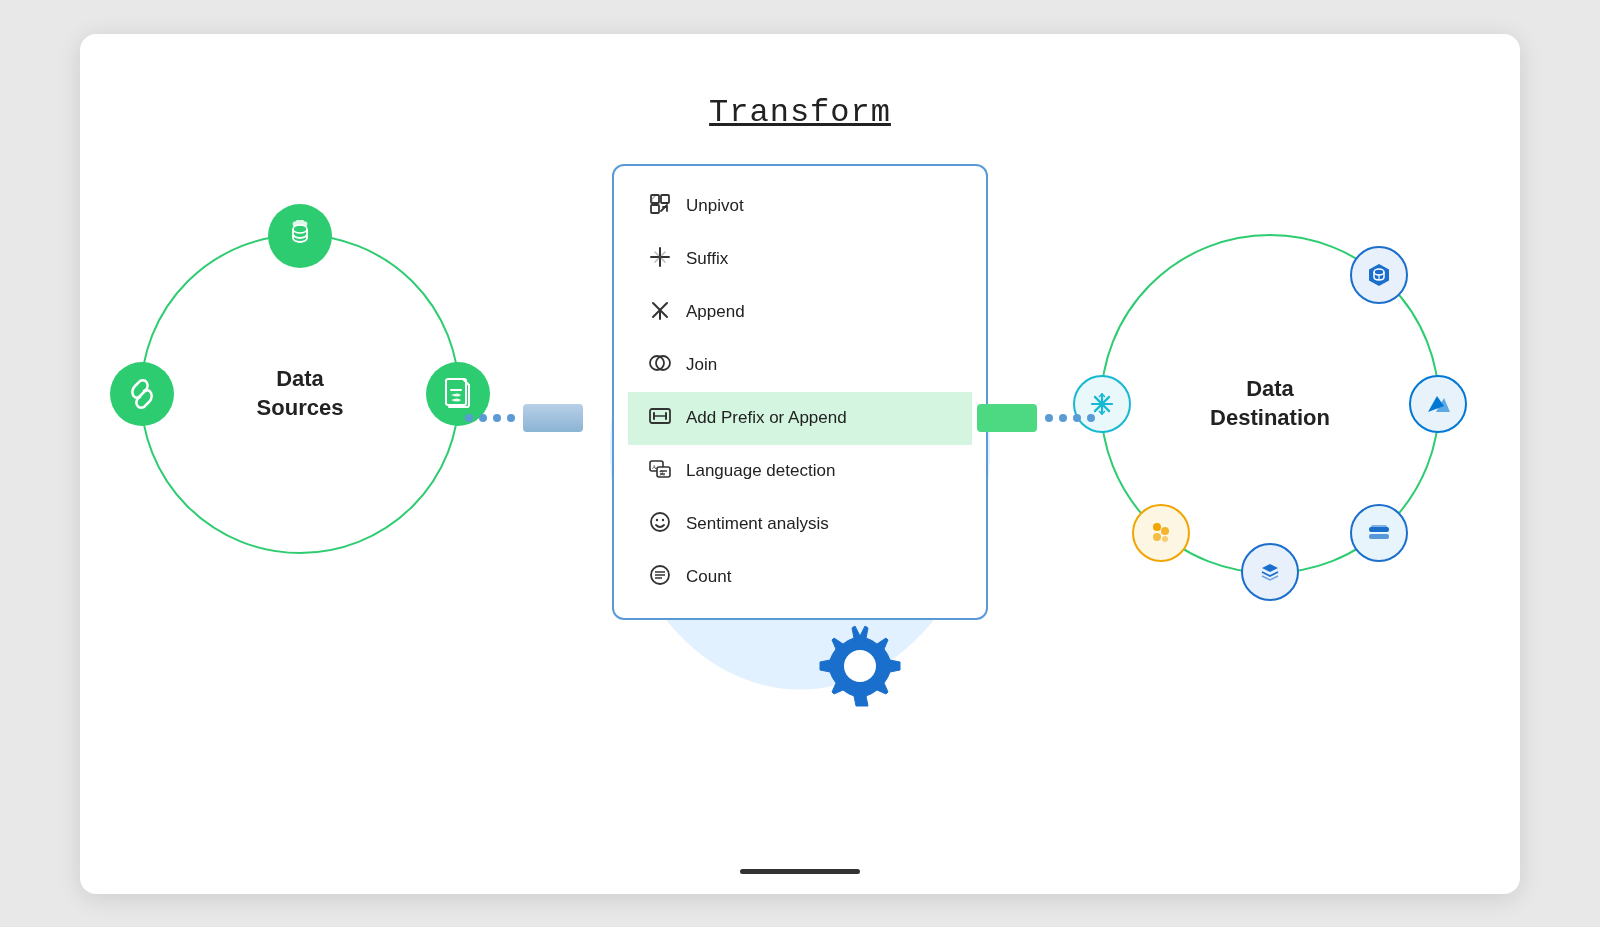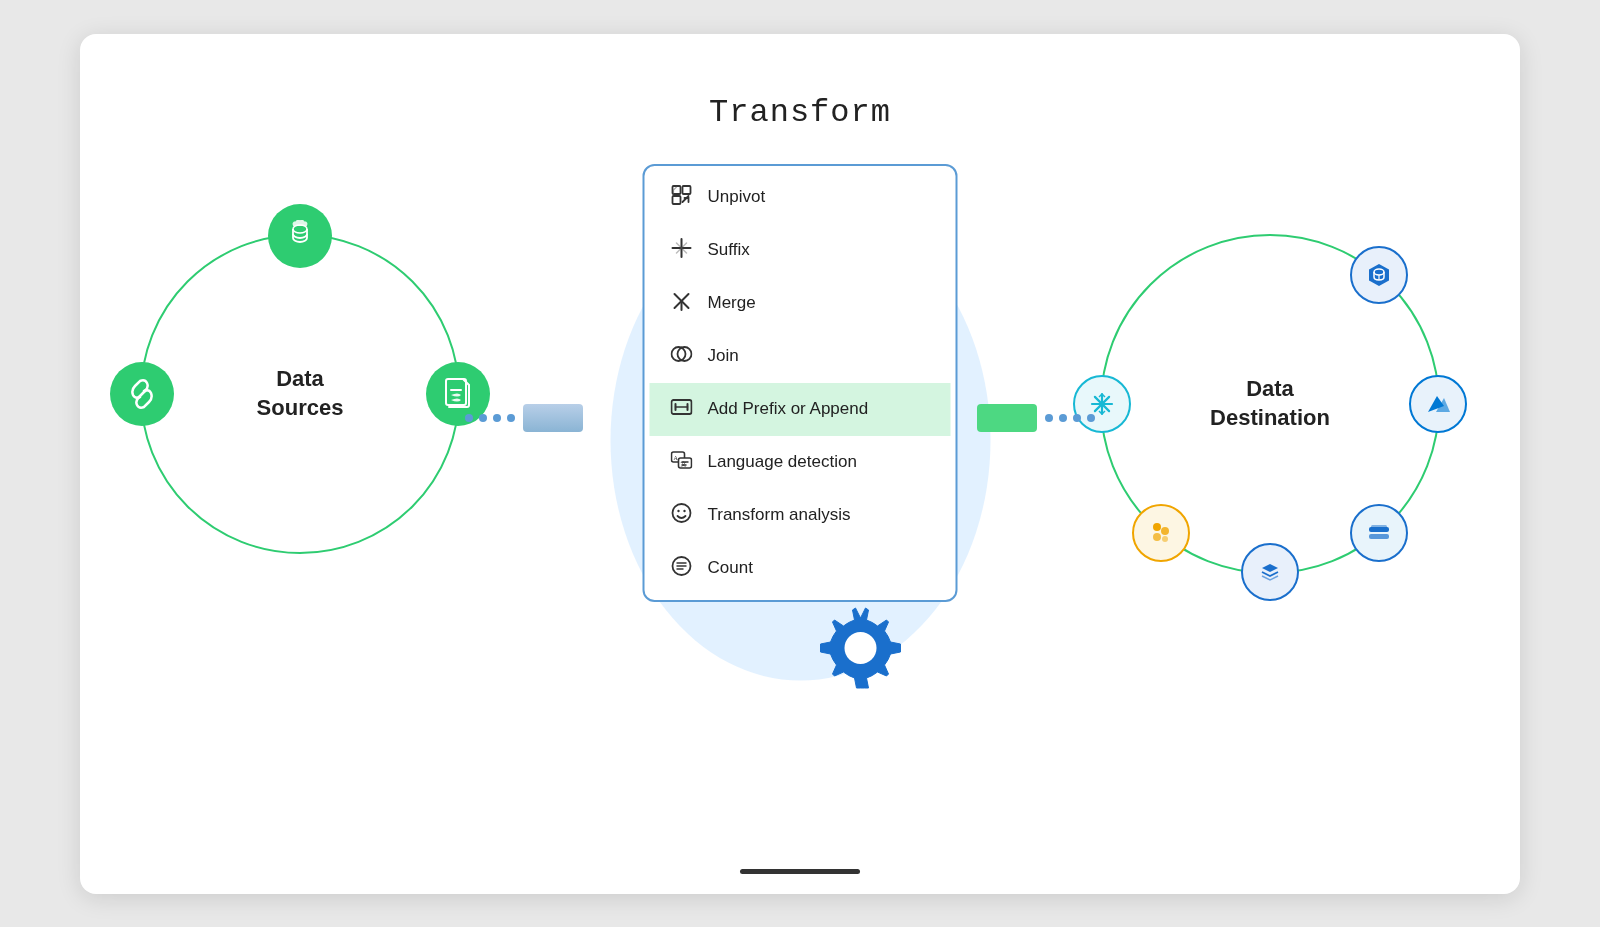--- a/index.html
+++ b/index.html
@@ -24,20 +24,21 @@
     .transform-title {
       position: absolute;
       top: 60px;
       left: 50%;
       transform: translateX(-50%);
       font-size: 32px;
       font-family: 'Courier New', monospace;
       font-weight: 400;
       color: #222;
       letter-spacing: 1px;
+      text-decoration: underline;
     }
 
     
     .data-sources-area {
       position: absolute;
       left: 60px;
       top: 200px;
     }
     .ds-circle {
       width: 320px;
@@ -109,25 +110,25 @@
       border-radius: 50%;
       background: rgba(173, 216, 255, 0.35);
       top: 50%;
       left: 50%;
       transform: translate(-50%, -38%);
       z-index: 0;
     }
     .transform-panel {
       position: relative;
       z-index: 2;
-      width: 315px;
+      width: 376px;
       background: #fff;
       border: 2px solid #5b9bd5;
       border-radius: 12px;
-      padding: 5px;
+      padding: 14px;
       overflow: hidden;
     }
     .transform-item {
       display: flex;
       align-items: center;
       gap: 14px;
       padding: 13px 20px;
       font-size: 17px;
       color: #222;
       cursor: pointer;
@@ -300,21 +301,21 @@
       </div>
 
       <div class="transform-item">
         <span class="item-icon">
           <svg width="22" height="22" viewBox="0 0 22 22" fill="none">
             <path d="M4 4 L11 11 L4 18" stroke="#333" stroke-width="2" stroke-linecap="round" fill="none"></path>
             <path d="M18 4 L11 11 L18 18" stroke="#333" stroke-width="2" stroke-linecap="round" fill="none"></path>
             <line x1="11" y1="11" x2="11" y2="20" stroke="#333" stroke-width="2" stroke-linecap="round"></line>
           </svg>
         </span>
-        <span class="item-label">Merge</span>
+        <span class="item-label">Append</span>
       </div>
 
       <div class="transform-item">
         <span class="item-icon">
           <svg width="22" height="22" viewBox="0 0 22 22" fill="none">
             <rect x="1" y="4" width="14" height="14" rx="7" fill="none" stroke="#333" stroke-width="1.8"></rect>
             <rect x="7" y="4" width="14" height="14" rx="7" fill="none" stroke="#333" stroke-width="1.8"></rect>
           </svg>
         </span>
         <span class="item-label">Join</span>
@@ -351,21 +352,21 @@
 
       <div class="transform-item">
         <span class="item-icon">
           <svg width="22" height="22" viewBox="0 0 22 22" fill="none">
             <circle cx="11" cy="11" r="9" stroke="#333" stroke-width="1.8"></circle>
             <circle cx="8" cy="9" r="1.2" fill="#333"></circle>
             <circle cx="14" cy="9" r="1.2" fill="#333"></circle>
             <path d="M7 14 Q11 18 15 14" stroke="#333" stroke-width="1.8" stroke-linecap="round" fill="none"></path>
           </svg>
         </span>
-        <span class="item-label">Transform analysis</span>
+        <span class="item-label">Sentiment analysis</span>
       </div>
 
       <div class="transform-item">
         <span class="item-icon">
           <svg width="22" height="22" viewBox="0 0 22 22" fill="none">
             <circle cx="11" cy="11" r="9" stroke="#333" stroke-width="1.8"></circle>
             <line x1="6" y1="8" x2="16" y2="8" stroke="#333" stroke-width="1.4"></line>
             <line x1="6" y1="11" x2="16" y2="11" stroke="#333" stroke-width="1.4"></line>
             <line x1="6" y1="14" x2="13" y2="14" stroke="#333" stroke-width="1.4"></line>
           </svg>

